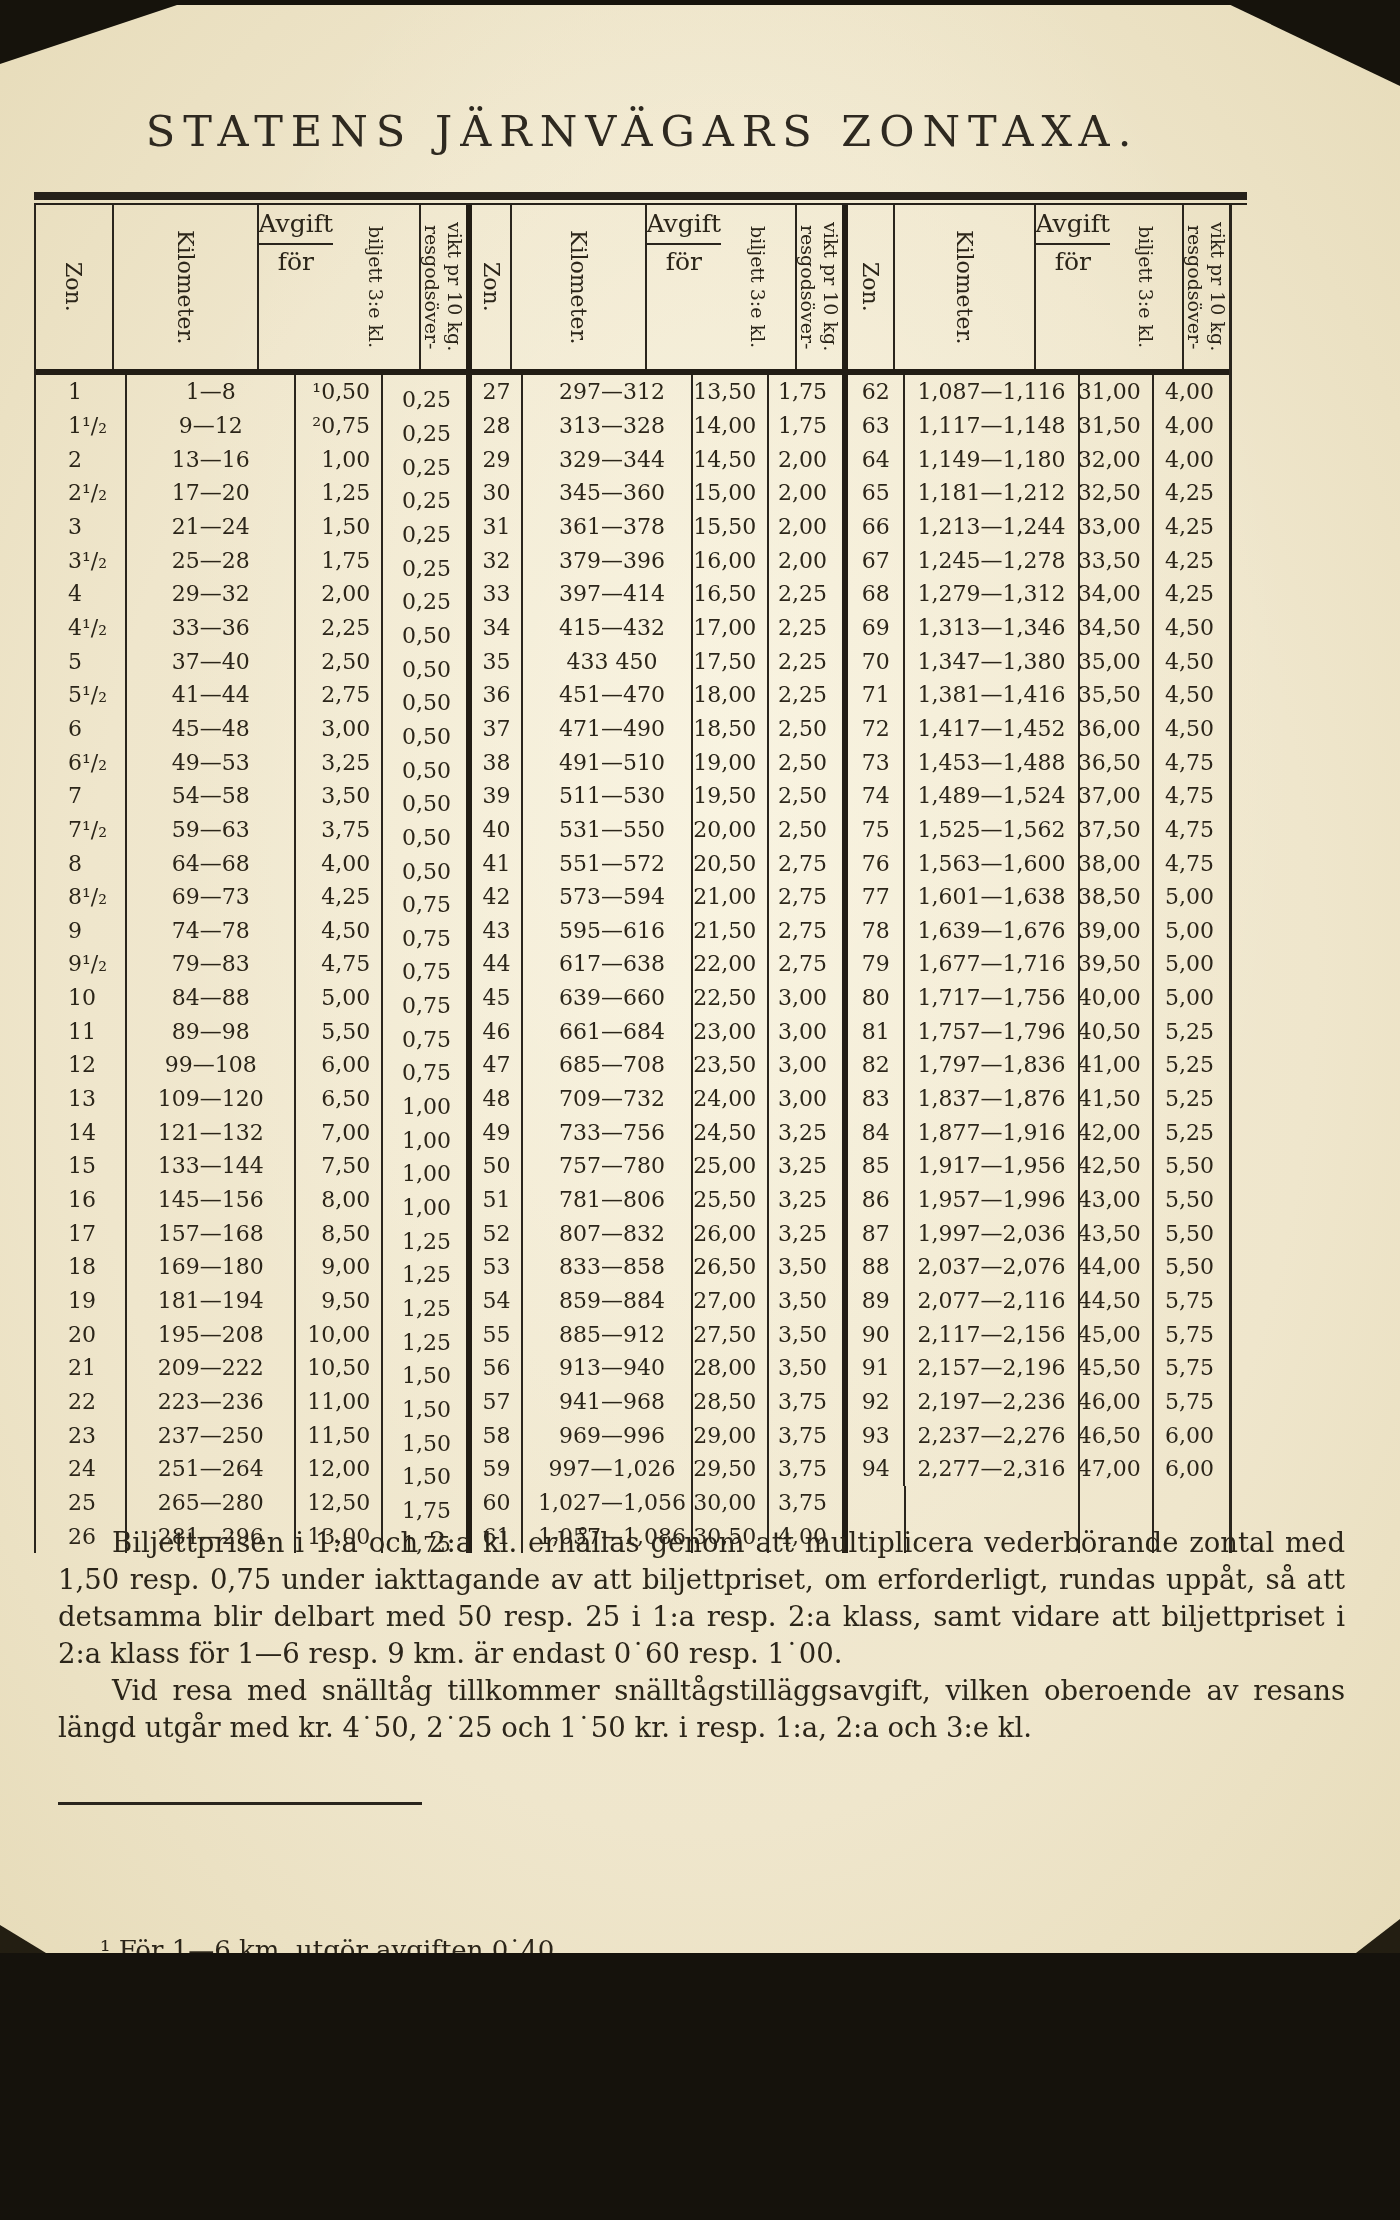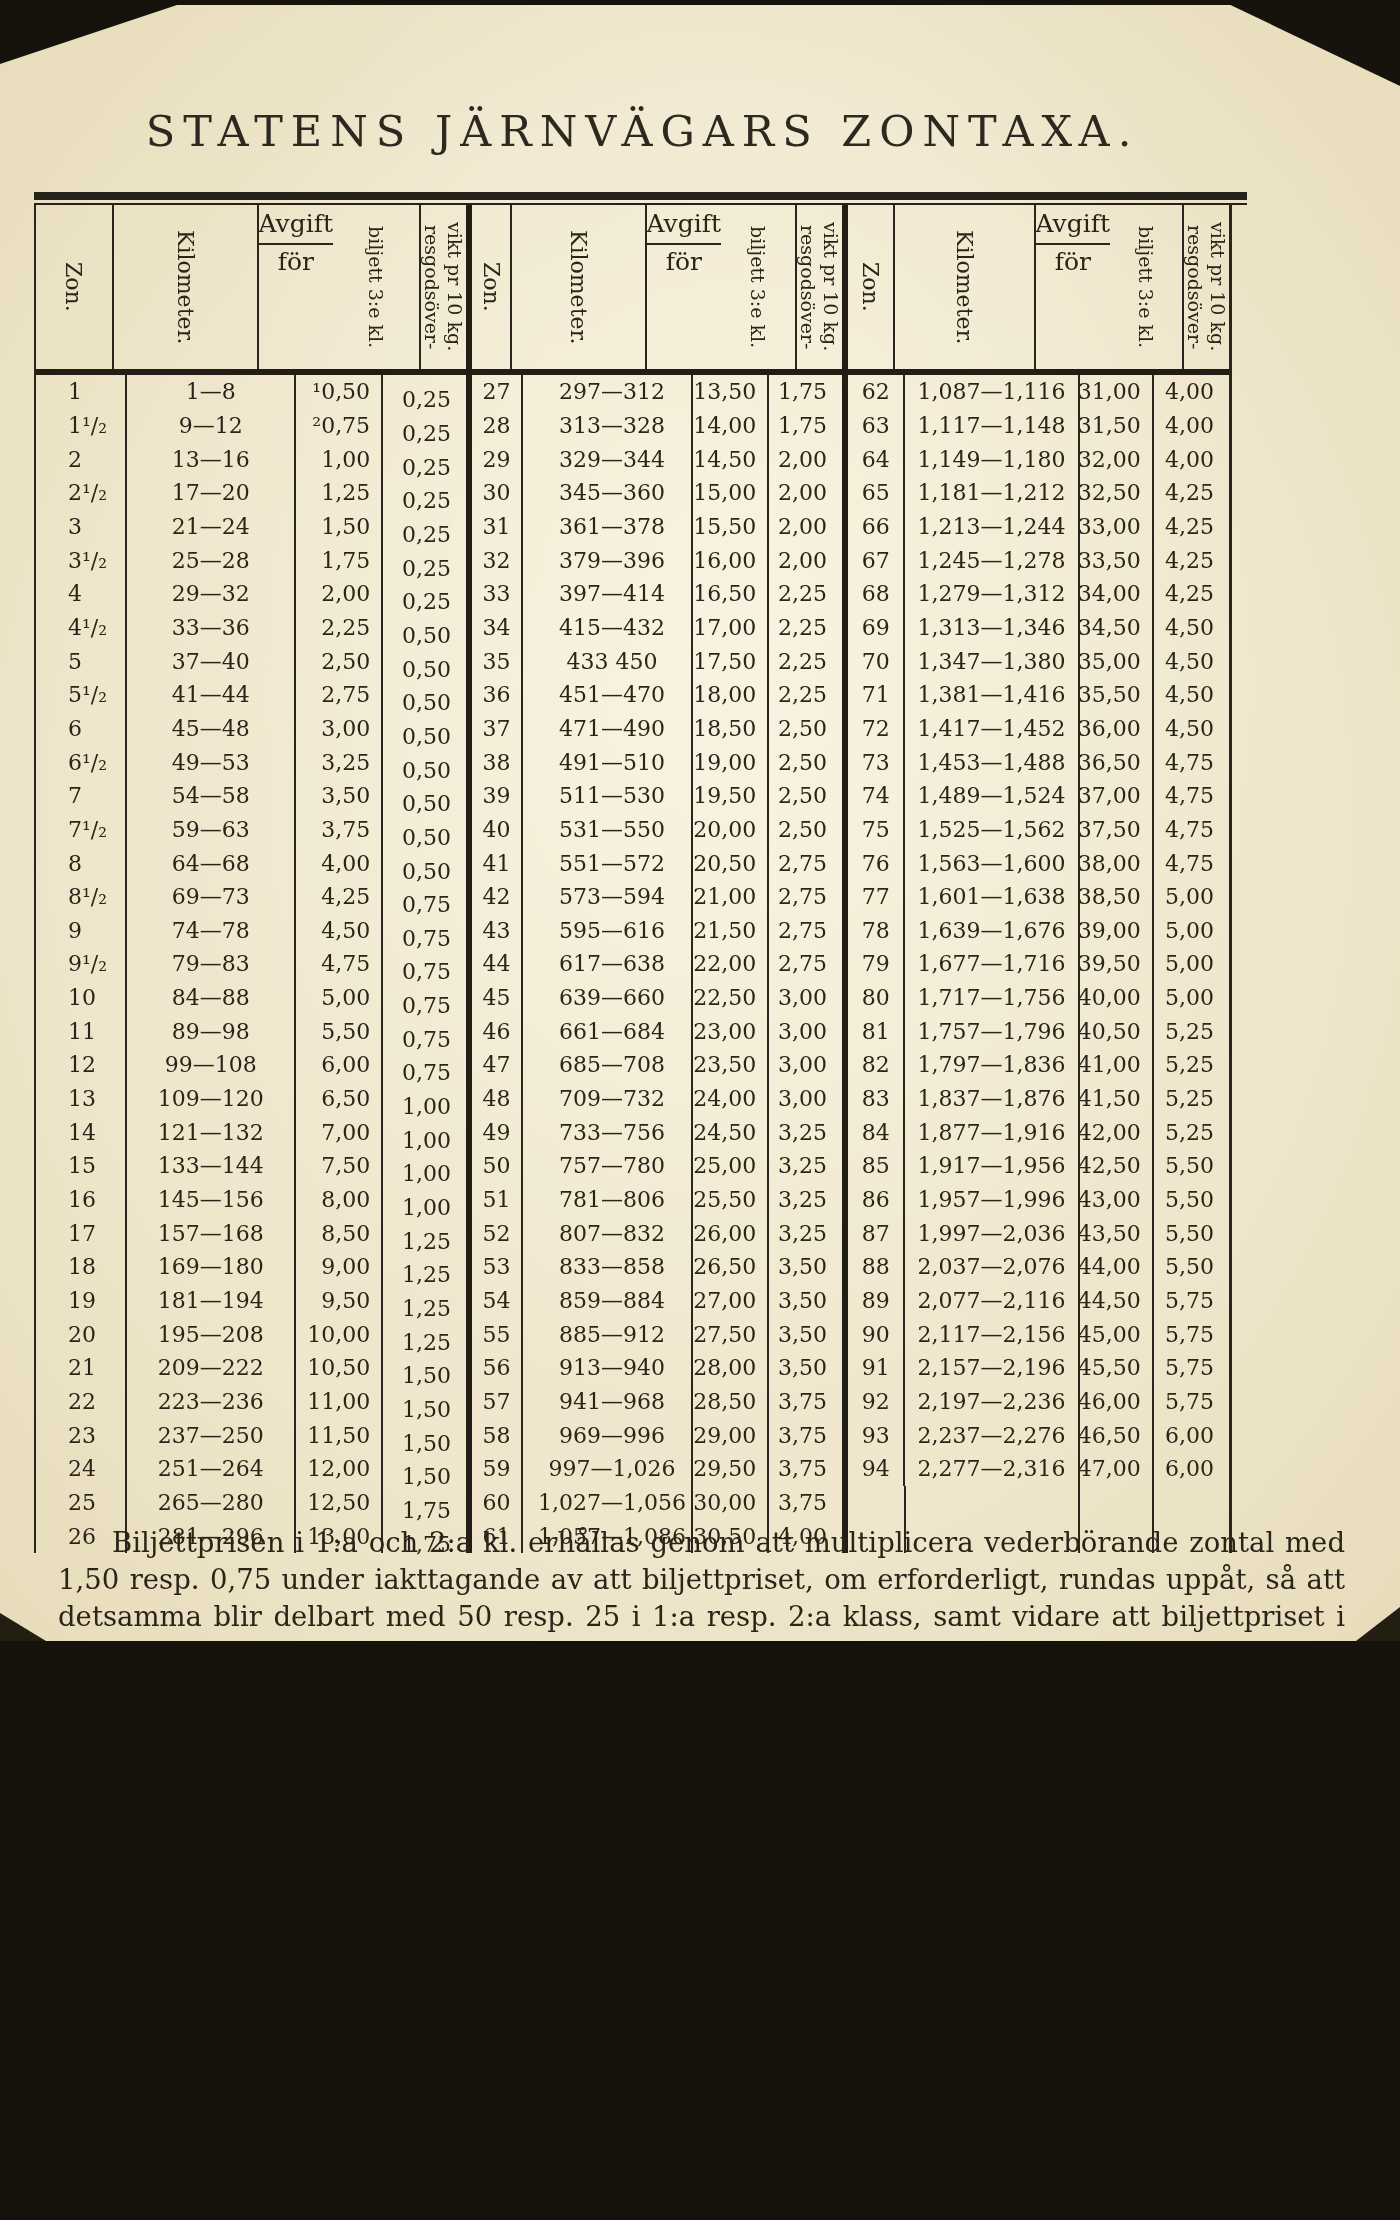--- a/index.html
+++ b/index.html
@@ -1,17 +1,17 @@
 <!DOCTYPE html>
 <html><head>
 <meta charset="utf-8">
 <style>
   html,body{margin:0;padding:0;}
   body{background:#15120c;font-family:"DejaVu Serif","Liberation Serif",serif;}
-  .page{position:relative;width:1400px;height:1641px;overflow:hidden;color:#2b2519;
+  .page{position:relative;width:1400px;height:1953px;overflow:hidden;color:#2b2519;
     background:
       radial-gradient(ellipse at 52% 38%, rgba(255,252,238,.5) 0%, rgba(255,250,230,0) 55%),
       radial-gradient(ellipse at 50% 50%, #f3ecd6 0%, #efe6cc 62%, #e7dcba 100%);
   }
   .edge-band{position:absolute;top:0;left:0;right:0;height:5px;background:#16130c;}
   .corner{position:absolute;background:#16130c;}
   .corner.tl{top:0;left:0;width:192px;height:64px;clip-path:polygon(0 0,100% 0,0 100%);}
   .corner.tr{top:0;right:0;width:180px;height:86px;clip-path:polygon(0 0,100% 0,100% 100%);}
   .corner.bl{bottom:0;left:0;width:46px;height:28px;clip-path:polygon(0 0,0 100%,100% 100%);background:#231e12;}
   .corner.br{bottom:0;right:0;width:44px;height:34px;clip-path:polygon(100% 0,100% 100%,0 100%);background:#231e12;}
@@ -792,20 +792,21 @@
               <div class="cell c-f2"></div>
             </div>
           </div>
       </div>
 
     </div>
   </div>
 
   <div class="notes">
     <p>Biljettprisen i 1:a och 2:a kl. erhållas genom att multiplicera vederbörande zontal med 1,50 resp. 0,75 under iakttagande av att biljettpriset, om erforderligt, rundas uppåt, så att detsamma blir delbart med 50 resp. 25 i 1:a resp. 2:a klass, samt vidare att biljettpriset i 2:a klass för 1—6 resp. 9 km. är endast 0˙60 resp. 1˙00.</p>
+    <p>Vid resa med snälltåg tillkommer snälltågstilläggsavgift, vilken oberoende av resans längd utgår med kr. 4˙50, 2˙25 och 1˙50 kr. i resp. 1:a, 2:a och 3:e kl.</p>
   </div>
 
   <div class="fnrule"></div>
   <div class="footnotes">
     <div>¹ För 1—6 km. utgör avgiften 0˙40.</div>
     <div>² »  9             »             »               »           0˙60.</div>
   </div>
 
   <div class="pageno">205</div>
 </div>

